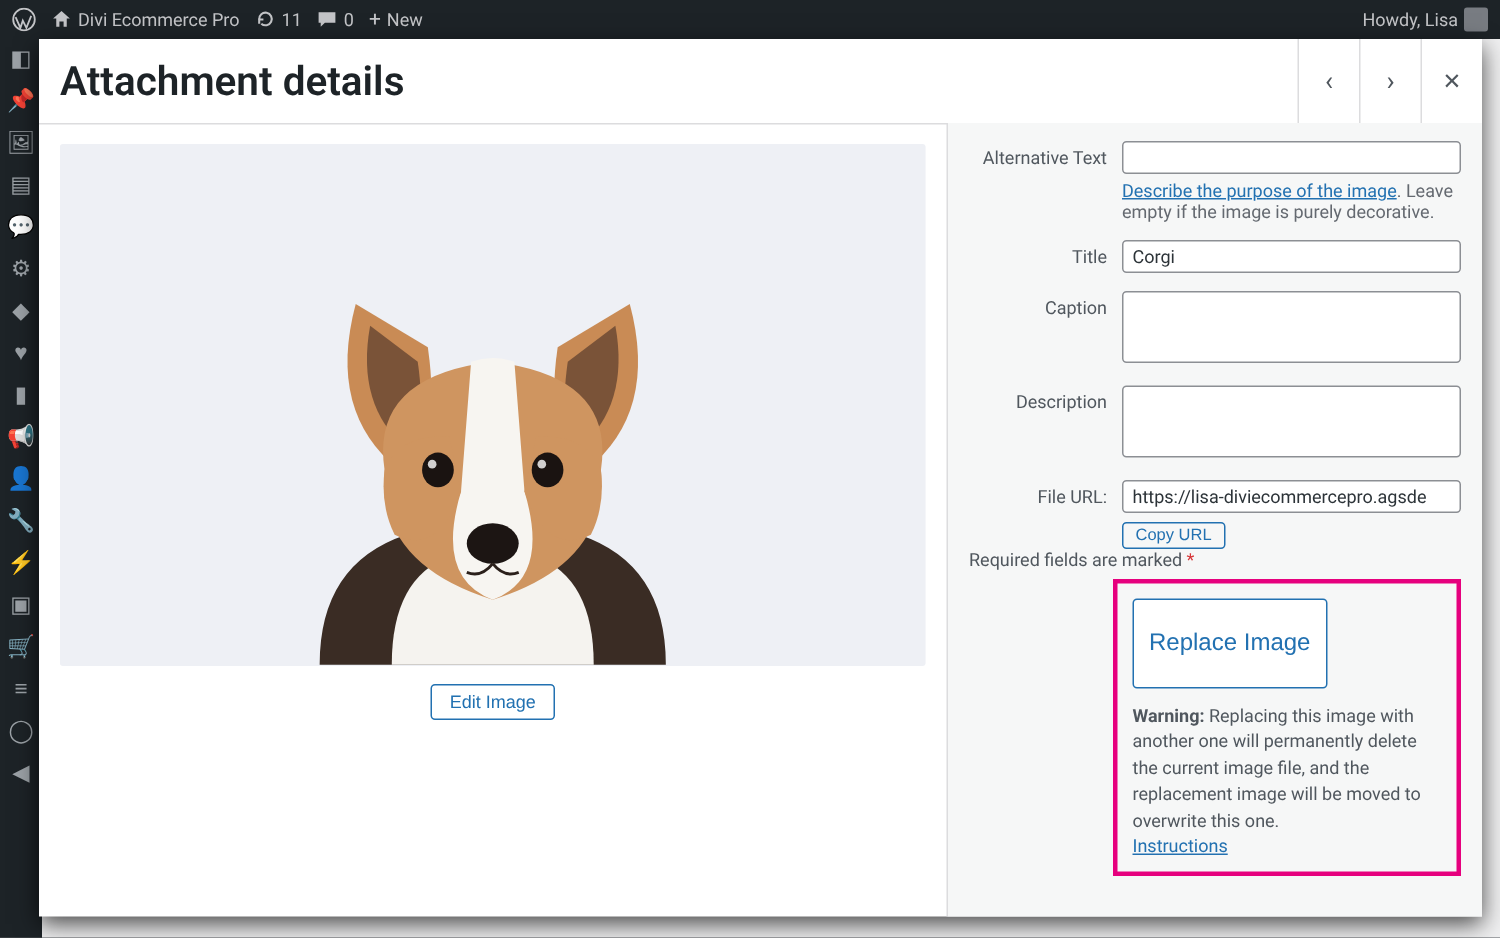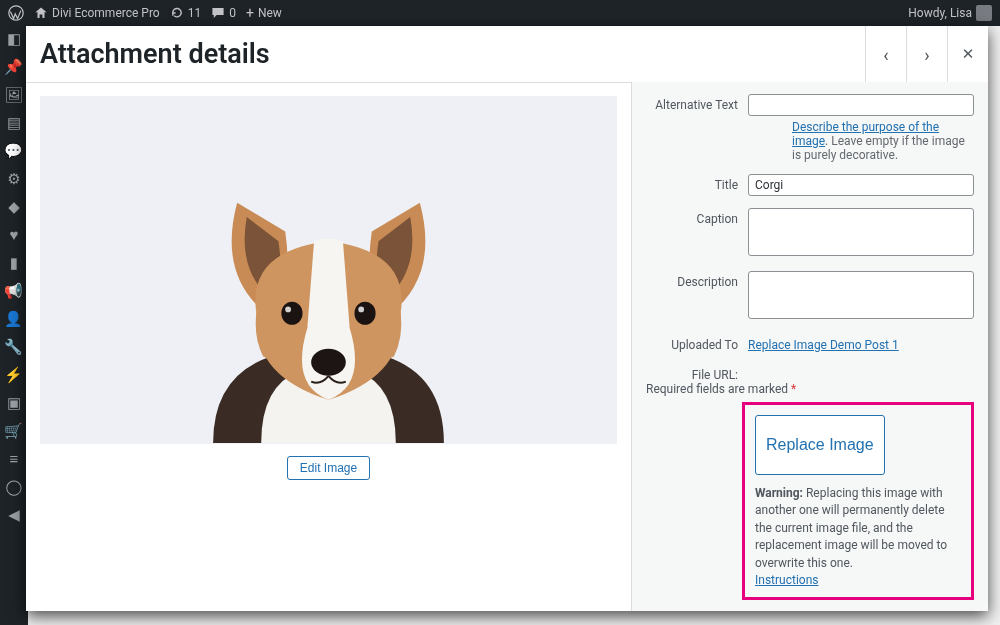--- a/index.html
+++ b/index.html
@@ -216,21 +216,21 @@
         </svg>
       </div>
       <button class="btn-outline">Edit Image</button>
     </div>
 
     <div class="details-col">
       <div class="form-row">
         <label>Alternative Text</label>
         <div class="val">
           <input type="text" value="" style="">
-          <div style="margin-top:4px;margin-left:44px;">
+          <div style="margin-top:4px;">
             <span class="help-link">Describe the purpose of the image</span><span class="muted">. Leave empty if the image is purely decorative.</span>
           </div>
         </div>
       </div>
 
       <div class="form-row">
         <label>Title</label>
         <div class="val"><input type="text" value="Corgi" style=""></div>
       </div>
 
@@ -238,27 +238,27 @@
         <label>Caption</label>
         <div class="val"><textarea style=""></textarea></div>
       </div>
 
       <div class="form-row">
         <label>Description</label>
         <div class="val"><textarea style=""></textarea></div>
       </div>
 
 
-      <div class="form-row">
-        <label>Uploaded To</label>
-        <div class="val static"><span class="help-link">Replace Image Demo Post 1</span></div>
-      </div>
 
       <div class="form-row">
         <label>File URL:</label>
+        <div class="val">
+          <input type="text" value="https://lisa-diviecommercepro.agsde" style="">
+          <button class="copy-btn">Copy URL</button>
+        </div>
       </div>
 
       <div class="req-note">
         <span>Required fields are marked</span>
         <span class="req-star">*</span>
       </div>
 
       <div class="replace-box">
         <button class="replace-btn">Replace Image</button>
         <div class="warn">

